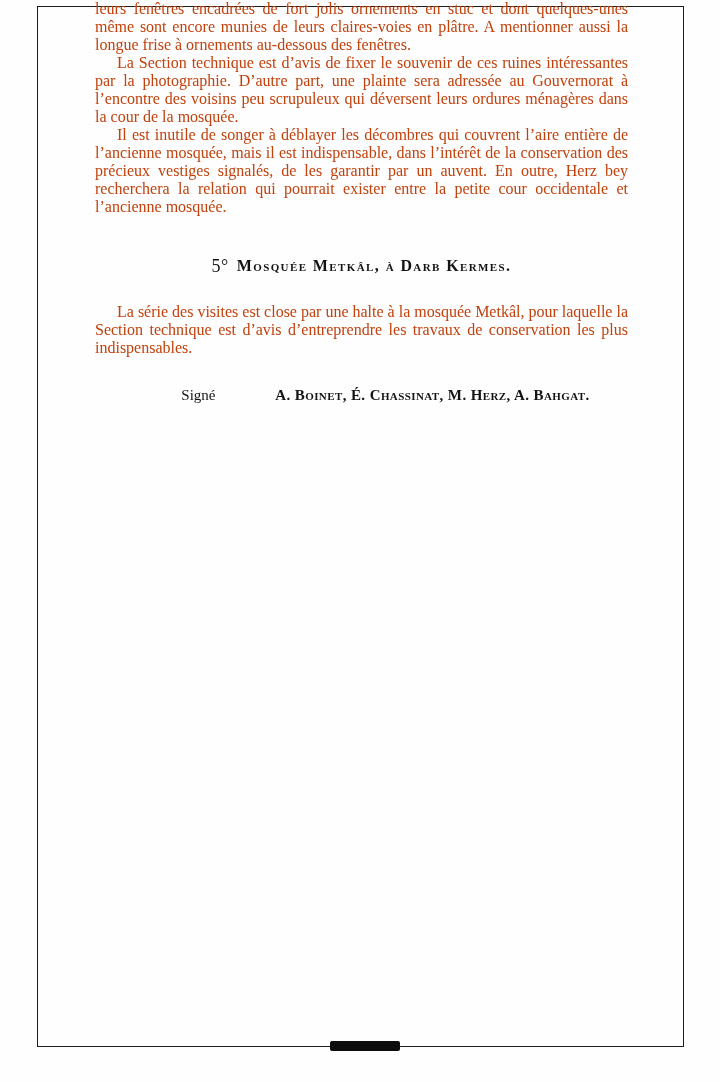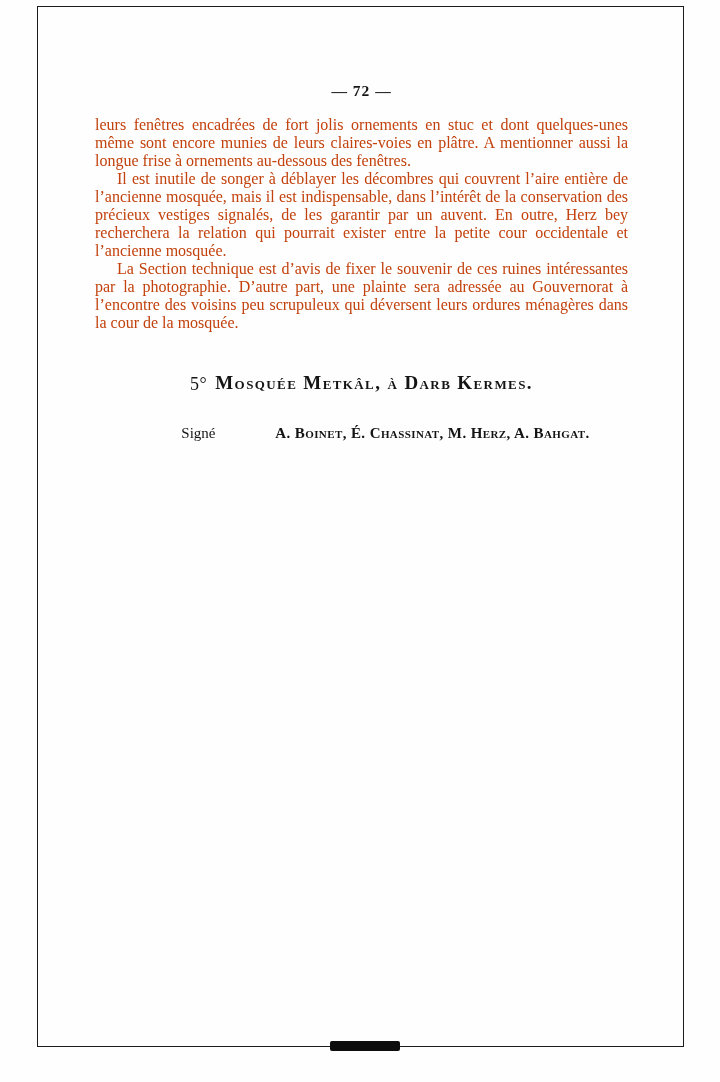--- a/index.html
+++ b/index.html
@@ -70,21 +70,21 @@
     white-space: nowrap;
   }
   .section-heading .heading-number {
     font-size: 18px;
     font-weight: normal;
     letter-spacing: 0.5px;
     vertical-align: -1px;
     margin-right: 8px;
   }
   .section-heading .heading-text {
-    font-size: 19px;
+    font-size: 16px;
     font-variant: small-caps;
     text-transform: none;
     letter-spacing: 1.4px;
   }
   .signature {
     margin-top: 30px;
     text-align: center;
     padding-left: 48px;
     font-size: 15px;
     color: #141414;
@@ -103,32 +103,34 @@
 </head>
 <body>
 
 <div class="page">
 
   <div class="scan-frame"></div>
   <div class="scan-blob"></div>
 
   <div class="content">
 
-    <div class="page-number">— 72 —</div>
 
     <div class="body-text">
       <p>leurs fenêtres encadrées de fort jolis ornements en stuc et dont quelques-unes même sont encore munies de leurs claires-voies en plâtre. A mentionner aussi la longue frise à ornements au-dessous des fenêtres.</p>
+      <p class="indent">La Section technique est d’avis de fixer le souvenir de ces ruines intéressantes par la photographie. D’autre part, une plainte sera adressée au Gouvernorat à l’encontre des voisins peu scrupuleux qui déversent leurs ordures ménagères dans la cour de la mosquée.</p>
       <p class="indent">Il est inutile de songer à déblayer les décombres qui couvrent l’aire entière de l’ancienne mosquée, mais il est indispensable, dans l’intérêt de la conservation des précieux vestiges signalés, de les garantir par un auvent. En outre, Herz bey recherchera la relation qui pourrait exister entre la petite cour occidentale et l’ancienne mosquée.</p>
-      <p class="indent">La Section technique est d’avis de fixer le souvenir de ces ruines intéressantes par la photographie. D’autre part, une plainte sera adressée au Gouvernorat à l’encontre des voisins peu scrupuleux qui déversent leurs ordures ménagères dans la cour de la mosquée.</p>
     </div>
 
     <div class="section-heading">
       <span class="heading-number">5°</span><span class="heading-text">Mosquée Metkâl, à Darb Kermes.</span>
     </div>
 
+    <div class="body-text">
+      <p class="indent">La série des visites est close par une halte à la mosquée Metkâl, pour laquelle la Section technique est d’avis d’entreprendre les travaux de conservation les plus indispensables.</p>
+    </div>
 
     <div class="signature">
       <span class="sig-prefix">Signé</span>
       <span class="sig-names">A. Boinet, É. Chassinat, M. Herz, A. Bahgat.</span>
     </div>
 
   </div>
 </div>
 
 </body></html>

